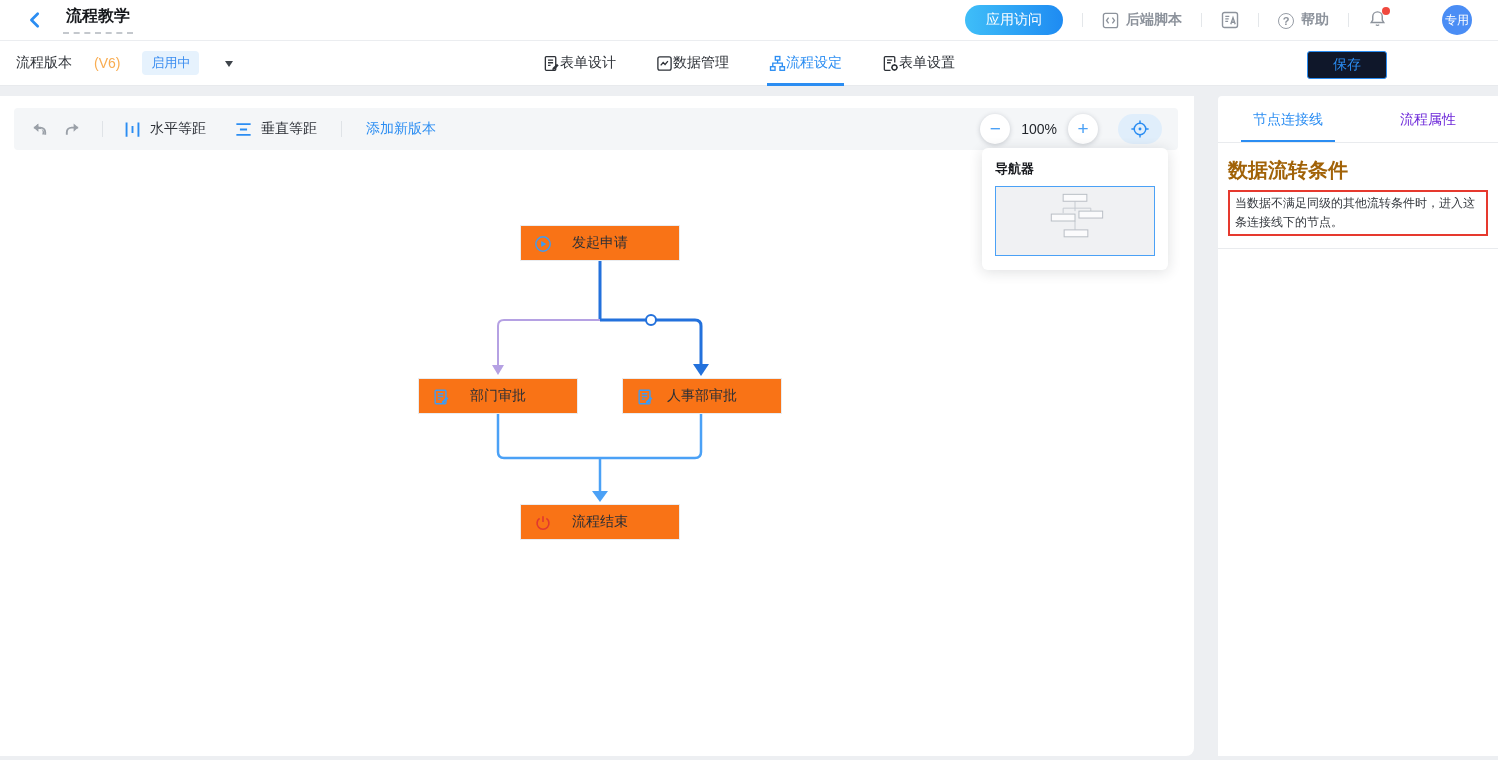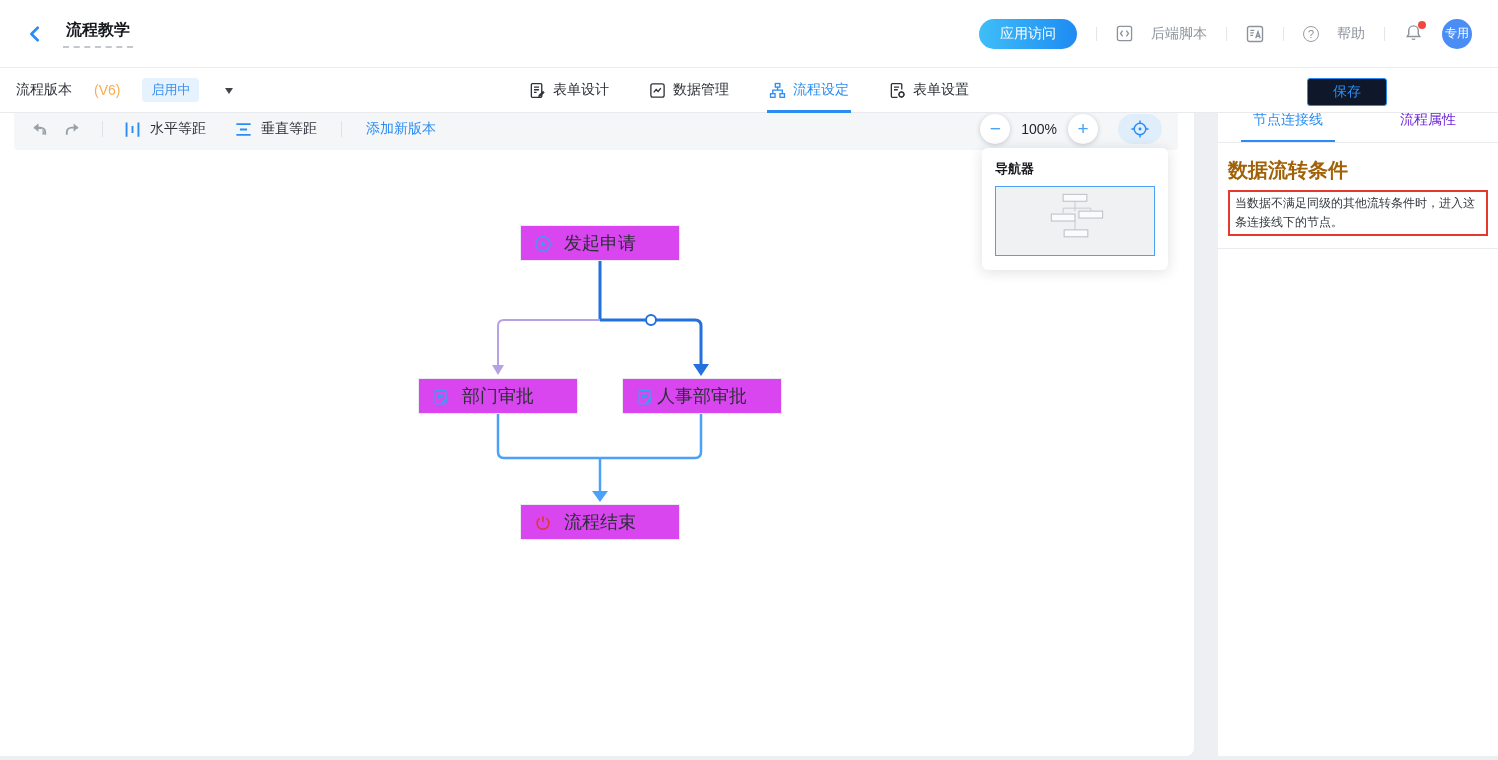--- a/index.html
+++ b/index.html
@@ -1,49 +1,49 @@
 <!DOCTYPE html>
 <html><head>
 <meta charset="utf-8">
 <style>
   * { margin:0; padding:0; box-sizing:border-box; }
   html,body { width:1498px; height:760px; overflow:hidden;
     font-family:"Liberation Sans","DejaVu Sans",sans-serif; background:#edeff2; }
   .page { position:relative; width:1498px; height:760px; }
 
   
-  .hdr { height:68px; background:#fff; border-bottom:1px solid #ebedf0;
+  .hdr { height:41px; background:#fff; border-bottom:1px solid #ebedf0;
     display:flex; align-items:center; padding:0 26px; position:relative; z-index:20; }
   .back { width:20px; height:20px; cursor:pointer; display:flex; align-items:center; }
   .hdr-title { margin-left:17px; font-size:16px; font-weight:bold; color:#17191d;
     padding:0 3px 5px; border-bottom:2px dashed #c4c8cd; }
   .hdr-right { margin-left:auto; display:flex; align-items:center; color:#8d939c; font-size:14px; }
   .pill { background:linear-gradient(90deg,#3fbef8,#1e8bf2); color:#fff; border:none;
     padding:6px 21px; border-radius:15px; font-size:14px; cursor:pointer; }
   .hsep { width:1px; height:14px; background:#e4e7ea; margin:0 19px; }
-  .hitem { display:flex; align-items:center; gap:18px; cursor:pointer; }
+  .hitem { display:flex; align-items:flex-end; gap:7px; cursor:pointer;font-weight:bold; }
   .qmark { width:16px; height:16px; border:1.4px solid #979da6; border-radius:50%;
     font-size:11px; display:flex; align-items:center; justify-content:center; }
   .bellwrap { position:relative; margin-right:19px; cursor:pointer; }
   .belldot { position:absolute; top:-2px; right:-3px; width:8px; height:8px;
     border-radius:50%; background:#f0483e; }
   .avatar { width:30px; height:30px; border-radius:50%; background:#4a8df5; color:#fff;
-    font-size:12px; display:flex; align-items:center; justify-content:center; cursor:pointer; }
+    font-size:12px; display:flex; align-items:center; justify-content:center; cursor:pointer;margin-left:36px; }
 
   
   .vbar { height:45px; background:#fff; border-bottom:1px solid #e8eaed;
     display:flex; align-items:center; padding:0 16px; position:relative; z-index:19; }
   .vgroup { display:flex; align-items:center; gap:22px; font-size:14px; color:#2e3238; cursor:pointer; }
   .vnum { color:#f9ad52; }
   .badge { background:#e6f2fd; color:#3c8ef0; font-size:13px; padding:3px 9px; border-radius:4px; }
   .caret-dn { width:0; height:0; border:4.5px solid transparent; border-top:6px solid #3f444b;
     margin-top:5px; margin-left:4px; }
   .tabs { position:absolute; left:50%; transform:translateX(-50%); height:45px;
     display:flex; gap:40px; }
-  .tab { display:flex; align-items:center; gap:7px; font-size:14px; color:#2e3238;
+  .tab { display:flex; align-items:center; font-size:14px; color:#2e3238;
     cursor:pointer; position:relative; }
   .tab svg { width:17px; height:17px; }
   .tab.active { color:#2b8df2; }
   .tab.active::after { content:""; position:absolute; left:-2px; right:-2px; bottom:0;
     height:3px; background:#2b8df2; }
   .savebtn { position:absolute; right:111px; top:10px; background:#0f172a; color:#2b8df2;
     border:1px solid #2b8df2; border-radius:3px; font-size:14px; padding:4px 25px; cursor:pointer; }
 
   
   .work { position:absolute; top:96px; left:0; right:0; bottom:0; display:flex;
@@ -67,23 +67,23 @@
     display:flex; align-items:center; justify-content:center; cursor:pointer; margin-left:20px; }
   .locate svg { width:22px; height:22px; }
 
   
   .navcard { position:absolute; top:52px; right:26px; width:186px; background:#fff;
     border-radius:6px; box-shadow:0 2px 14px rgba(31,35,41,.14); padding:12px 13px 14px; z-index:6; }
   .navtitle { font-size:13px; font-weight:bold; color:#17191d; }
   .navmap { margin-top:8px; height:70px; background:#f0f1f3; border:1px solid #4ba1f6; }
 
   
-  .node { position:absolute; width:160px; height:36px; background:#d946ef;
+  .node { position:absolute; width:160px; height:36px; background:#f97316;
     border:1px solid #eaecef; display:flex; align-items:center; justify-content:center;
-    font-size:18px; color:#2b2f36; cursor:pointer; }
+    font-size:14px; color:#2b2f36; cursor:pointer; }
   .node .nicon { position:absolute; left:13px; top:9px; width:18px; height:18px; }
   .edges { position:absolute; inset:0; width:100%; height:100%; }
 
   
   .rp-tabs { height:47px; border-bottom:1px solid #e9ebee; display:flex; }
   .rp-tab { flex:1; display:flex; align-items:flex-end; justify-content:center;
     font-size:14px; color:#6d28d9; cursor:pointer; }
   .rp-tab span { padding:0 12px 13px; }
   .rp-tab.active { color:#2b8df2; }
   .rp-tab.active span { border-bottom:2px solid #2b8df2; padding-bottom:11px; }

